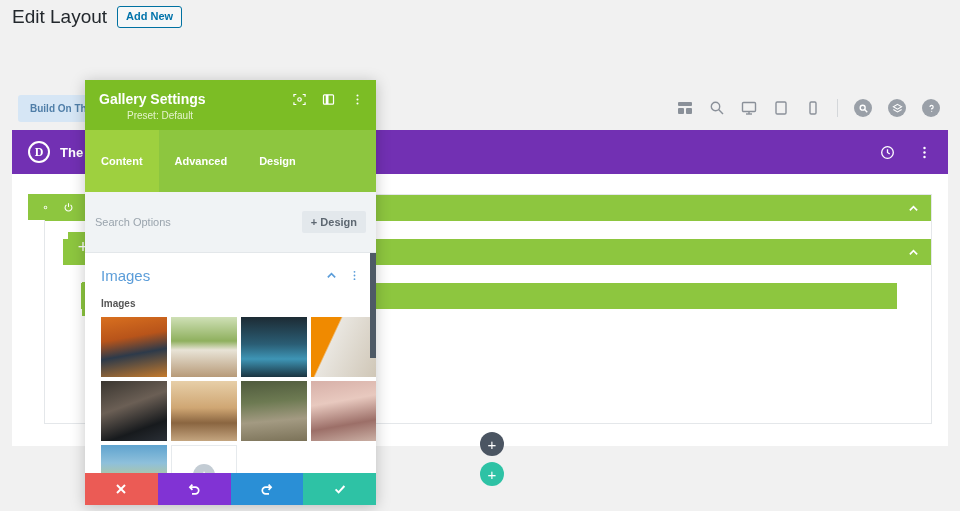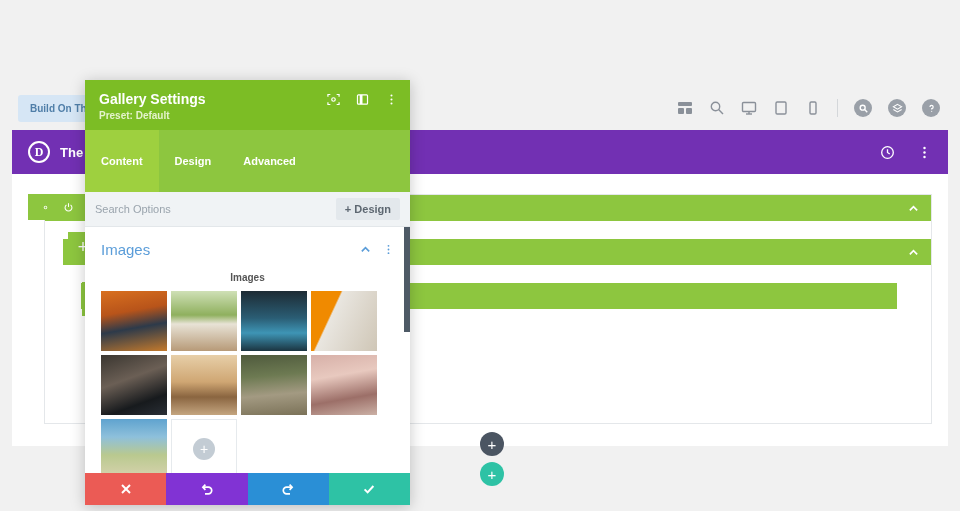--- a/index.html
+++ b/index.html
@@ -139,63 +139,63 @@
   }
   .center-adds {
     position: absolute; left: 468px; top: 258px;
     display: flex; flex-direction: column; align-items: center; gap: 6px;
     z-index: 2;
   }
 
   
   .modal {
     position: absolute; left: 85px; top: 80px;
-    width: 325px; height: 425px;
+    width: 291px; height: 425px;
     background: #fff;
     box-shadow: 0 2px 14px rgba(0,0,0,0.22);
     z-index: 50; display: flex; flex-direction: column;
     overflow: hidden;
   }
   .modal-head {
     background: #7cbd25; padding: 11px 14px 9px;
     position: relative; flex: 0 0 auto;
   }
   .modal-title { color: #fff; font-size: 14px; font-weight: 700; }
-  .modal-preset { color: #e4f3cc; font-size: 10px; font-weight: 700; margin-top: 3px; }
+  .modal-preset { color: #e4f3cc; font-size: 10px; font-weight: 400; margin-top: 3px; margin-left: 28px; }
   .modal-head-icons {
     position: absolute; right: 12px; top: 13px;
     display: flex; align-items: center; gap: 16px;
   }
   .modal-head-icons .mhi { width: 13px; height: 13px; color: #fff; display:block; }
   .modal-head-icons .mhi svg { width: 100%; height: 100%; display:block; }
   .modal-tabs {
     background: #8dc63f; display: flex; flex: 0 0 auto;
   }
   .modal-tab {
     font-size: 11px; font-weight: 700; color: #fff;
     padding: 25px 16px; cursor: pointer;
   }
   .modal-tab.active { background: #9ed03f; }
   .modal-search {
     background: #f0f3f5; border-bottom: 1px solid #e3e7ea;
     display: flex; align-items: center;
-    padding: 6px 10px; flex: 0 0 auto;
+    padding: 19px 10px; flex: 0 0 auto;
   }
   .modal-search .sq {
     font-size: 11px; color: #9aa4ad; flex: 1;
   }
   .filter-btn {
     background: #e3e8ec; color: #5d6771;
     font-size: 11px; font-weight: 600;
     padding: 5px 9px; border-radius: 2px; cursor: pointer;
     white-space: nowrap;
   }
   .modal-body {
     flex: 1; overflow: hidden; position: relative;
-    background: #fff; padding: 14px 16px 0; text-align: center;
+    background: #fff; padding: 14px 16px 0;
   }
   .opt-group-head {
     display: flex; align-items: center;
     margin-bottom: 14px;
   }
   .opt-group-title {
     font-size: 15px; color: #5b9dd9; font-weight: 400;
   }
   .opt-group-head .ogi { margin-left: auto; width: 11px; height: 11px; color: #5b9dd9; display:block; }
   .opt-group-head .ogi2 { margin-left: 12px; width: 11px; height: 11px; color: #5b9dd9; display:block; }
@@ -237,20 +237,24 @@
   .fb-cancel { background: #eb5b55; }
   .fb-undo   { background: #8133d4; }
   .fb-redo   { background: #2a8fd6; }
   .fb-save   { background: #2ec2a5; }
 </style>
 </head>
 <body>
 
 <div id="root">
 
+  <div class="wp-title-row">
+    <div class="wp-title">Edit Layout</div>
+    <div class="add-new-btn">Add New</div>
+  </div>
 
 
   <div class="builder-shell">
 
     <div class="builder-topbar">
       <div class="front-end-btn">Build On The Front End</div>
 
       <div class="topbar-icons">
         <span class="ti">
           <svg viewBox="0 0 16 16" fill="currentColor">
@@ -403,22 +407,22 @@
               <circle cx="7" cy="2.6" r="1.1"></circle>
               <circle cx="7" cy="7" r="1.1"></circle>
               <circle cx="7" cy="11.4" r="1.1"></circle>
             </svg>
         </span>
       </div>
     </div>
 
     <div class="modal-tabs">
       <div class="modal-tab active">Content</div>
+      <div class="modal-tab">Advanced</div>
       <div class="modal-tab">Design</div>
-      <div class="modal-tab">Advanced</div>
     </div>
 
     <div class="modal-search">
       <div class="sq">Search Options</div>
       <div class="filter-btn">+ Design</div>
     </div>
 
     <div class="modal-body">
       <div class="opt-group-head">
         <div class="opt-group-title">Images</div>

